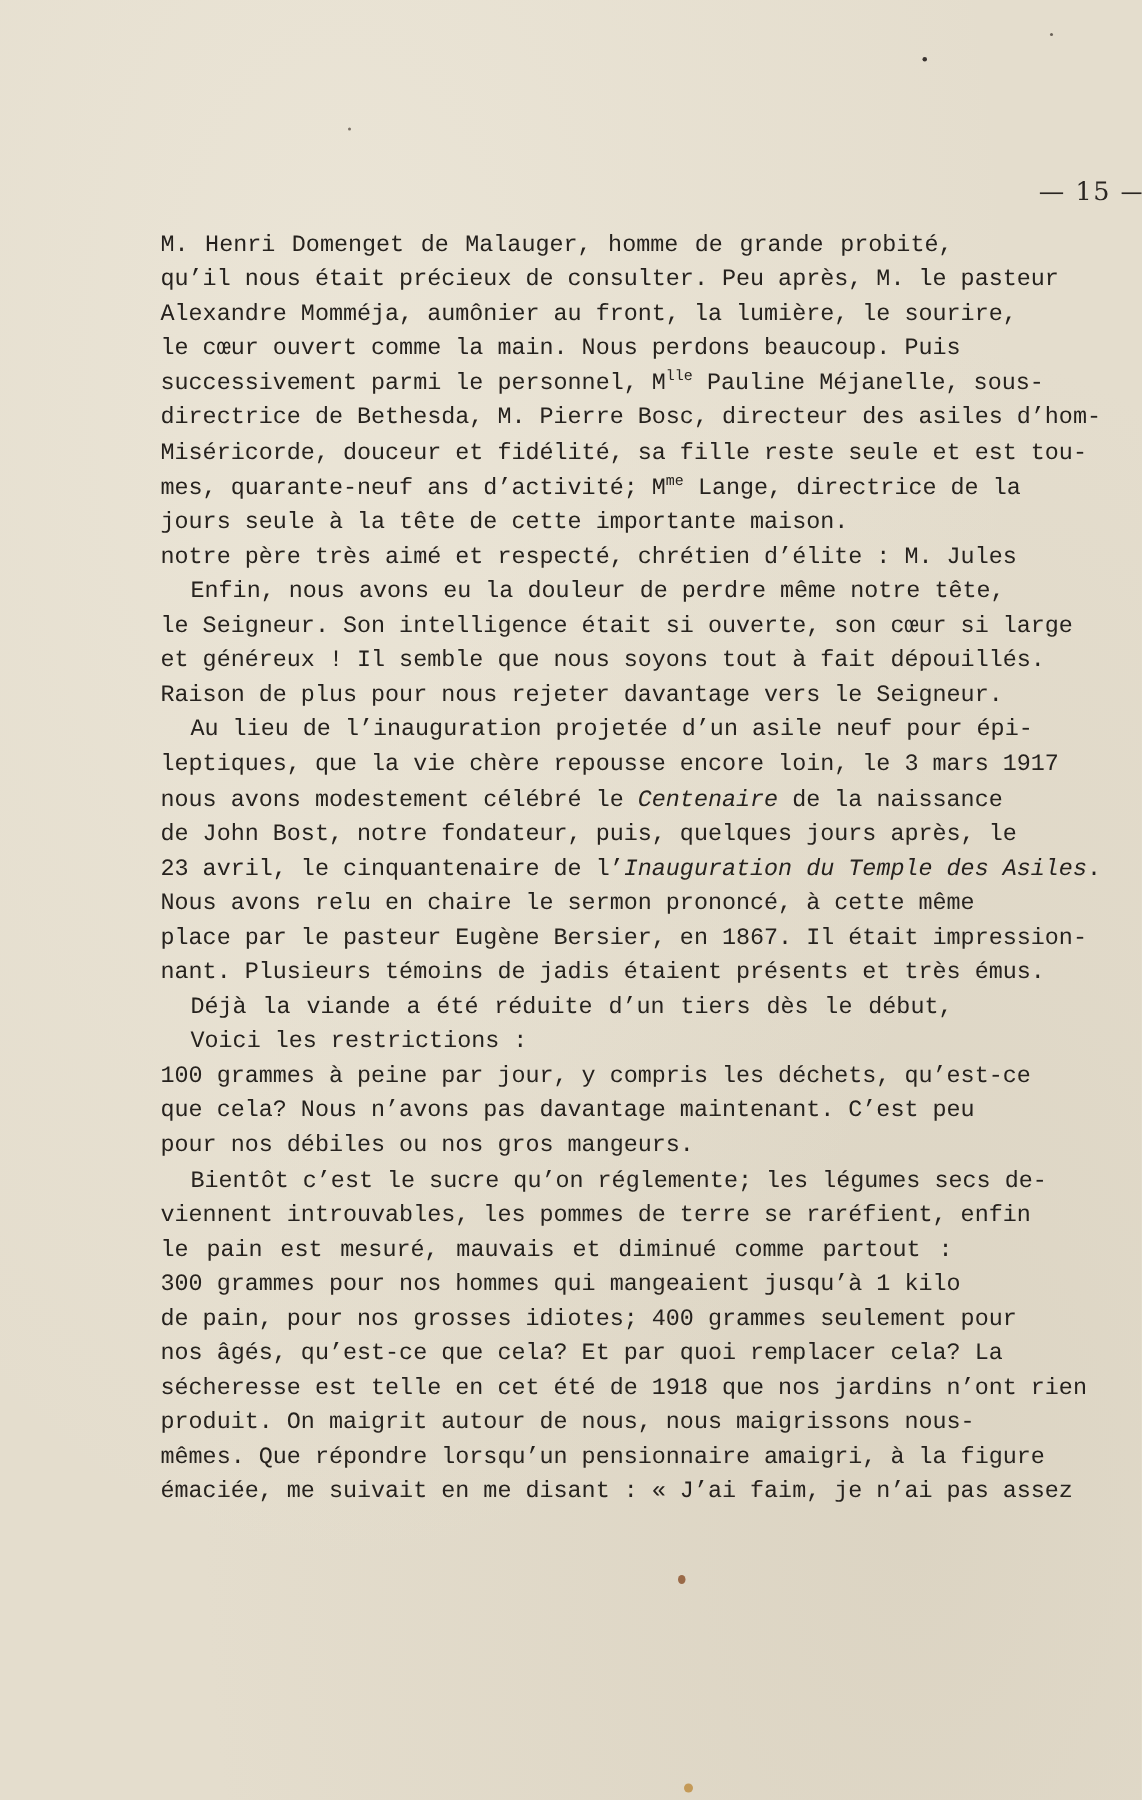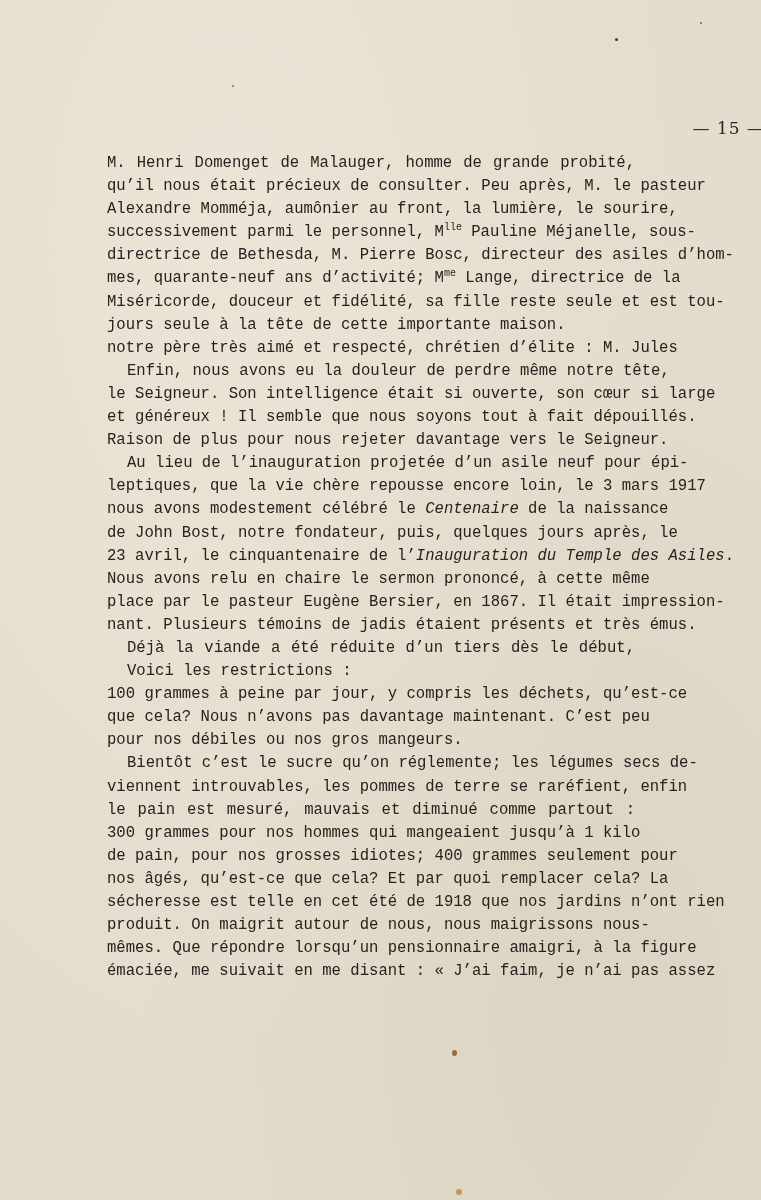--- a/index.html
+++ b/index.html
@@ -44,24 +44,25 @@
   <span class="speck" style="left:452px;top:1050px;width:5px;height:6px;background:#9a6a48;"></span>
   <span class="speck" style="left:456px;top:1189px;width:6px;height:6px;background:#c49a58;"></span>
   <span class="speck" style="left:232px;top:85px;width:2px;height:2px;background:#7a7066;"></span>
 
   <div class="page-number">— 15 —</div>
 
   <div class="text-block" id="text-block">
       <span class="line"><span>M. Henri Domenget de Malauger, homme de grande probité,</span></span>
       <span class="line"><span>qu’il nous était précieux de consulter. Peu après, M. le pasteur</span></span>
       <span class="line"><span>Alexandre Momméja, aumônier au front, la lumière, le sourire,</span></span>
+      <span class="line"><span>le cœur ouvert comme la main. Nous perdons beaucoup. Puis</span></span>
       <span class="line"><span>successivement parmi le personnel, M</span><sup>lle</sup><span> Pauline Méjanelle, sous-</span></span>
       <span class="line"><span>directrice de Bethesda, M. Pierre Bosc, directeur des asiles d’hom-</span></span>
+      <span class="line"><span>Miséricorde, douceur et fidélité, sa fille reste seule et est tou-</span></span>
       <span class="line"><span>mes, quarante-neuf ans d’activité; M</span><sup>me</sup><span> Lange, directrice de la</span></span>
-      <span class="line"><span>Miséricorde, douceur et fidélité, sa fille reste seule et est tou-</span></span>
       <span class="line last"><span>jours seule à la tête de cette importante maison.</span></span>
       <span class="line"><span>notre père très aimé et respecté, chrétien d’élite : M. Jules</span></span>
       <span class="line indent"><span>Enfin, nous avons eu la douleur de perdre même notre tête,</span></span>
       <span class="line"><span>le Seigneur. Son intelligence était si ouverte, son cœur si large</span></span>
       <span class="line"><span>et généreux ! Il semble que nous soyons tout à fait dépouillés.</span></span>
       <span class="line last"><span>Raison de plus pour nous rejeter davantage vers le Seigneur.</span></span>
       <span class="line indent"><span>Au lieu de l’inauguration projetée d’un asile neuf pour épi-</span></span>
       <span class="line"><span>leptiques, que la vie chère repousse encore loin, le 3 mars 1917</span></span>
       <span class="line"><span>nous avons modestement célébré le </span><span class="it">Centenaire</span><span> de la naissance</span></span>
       <span class="line"><span>de John Bost, notre fondateur, puis, quelques jours après, le</span></span>

